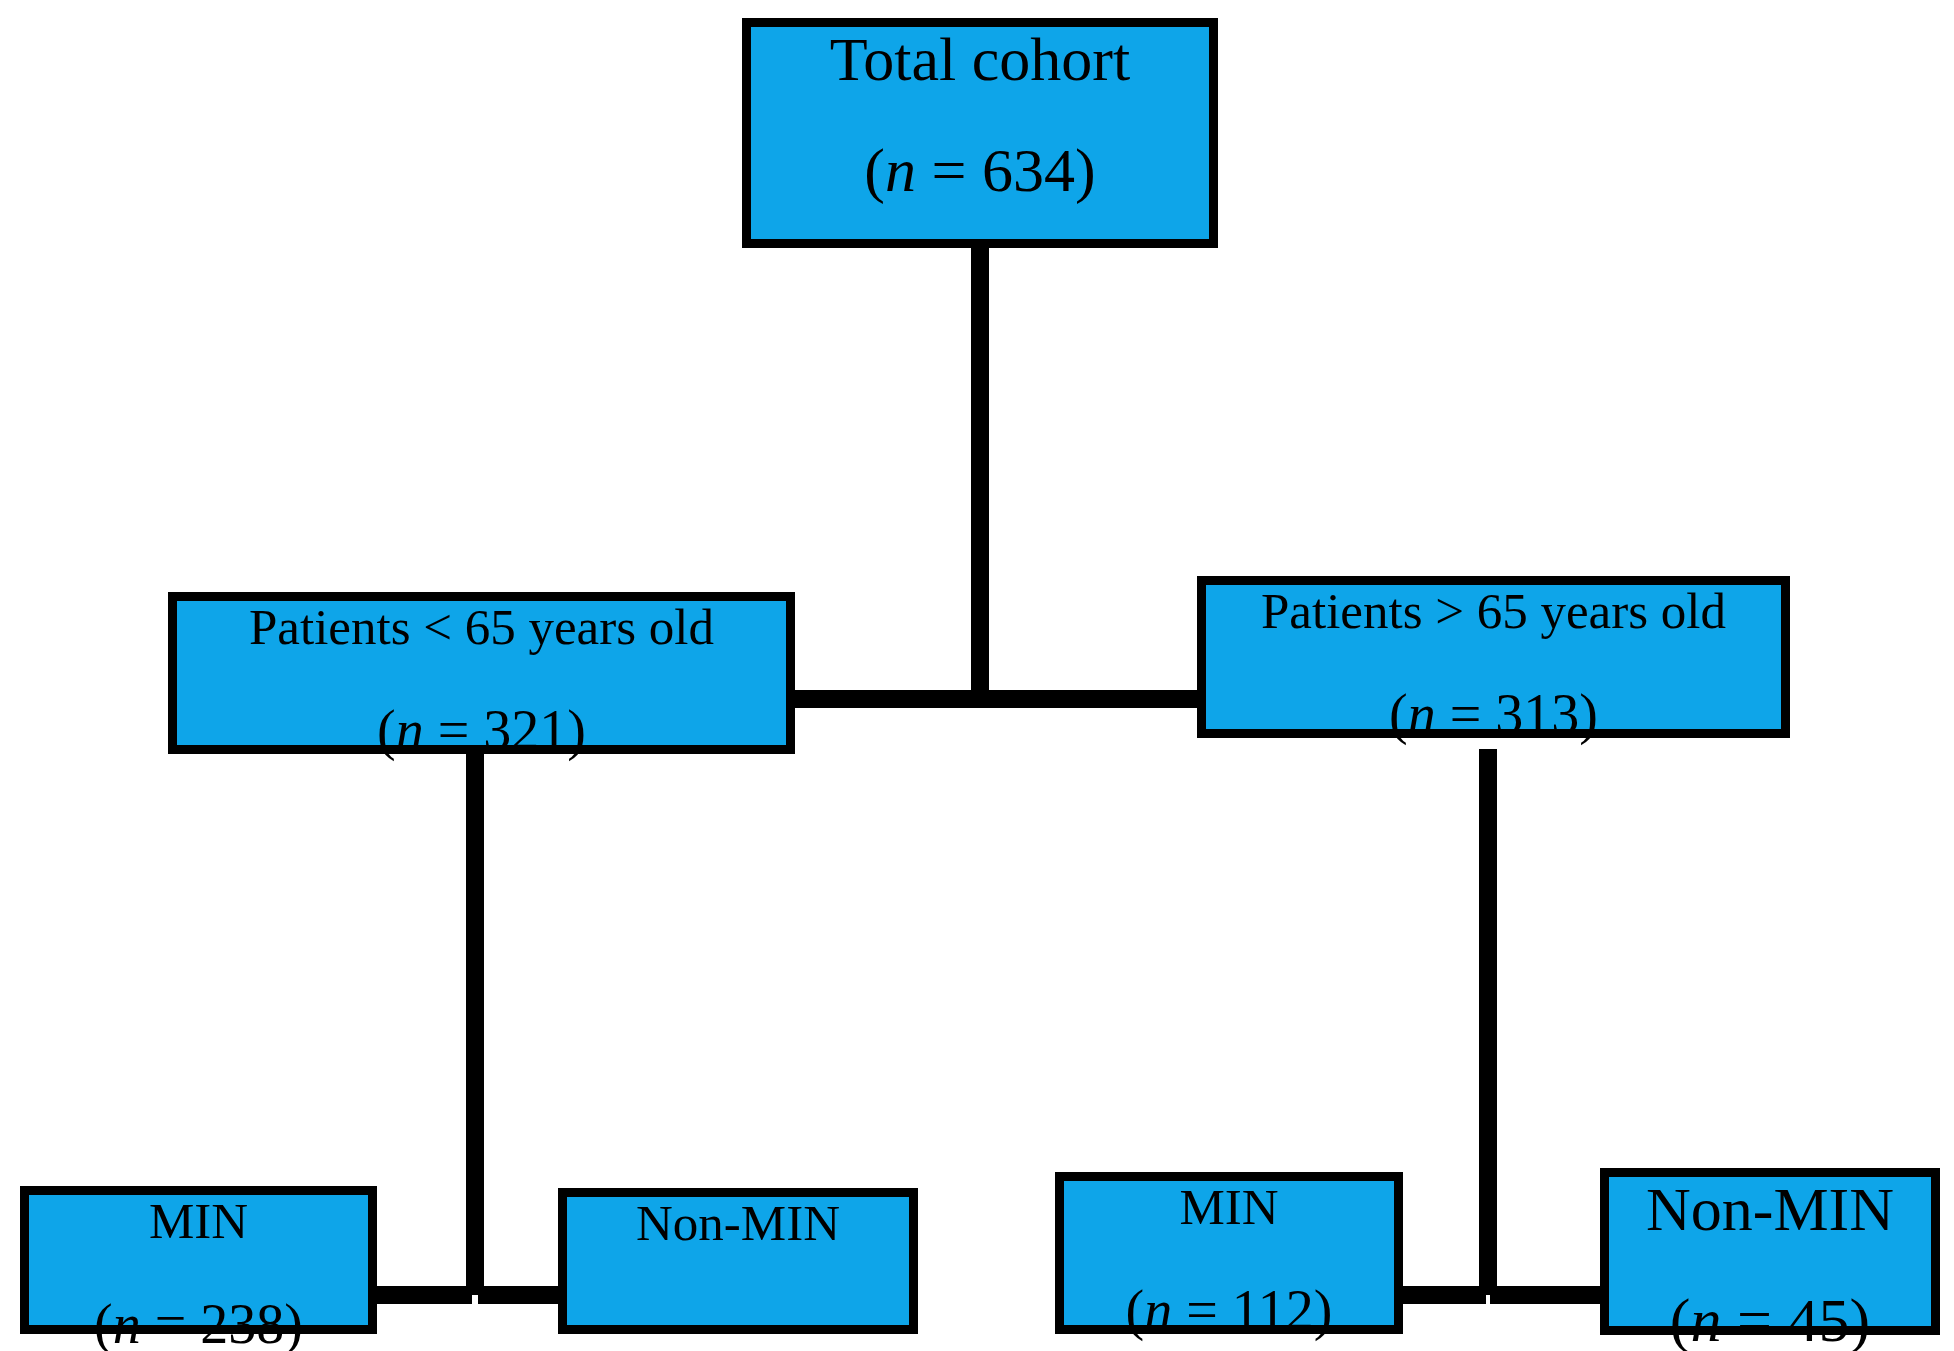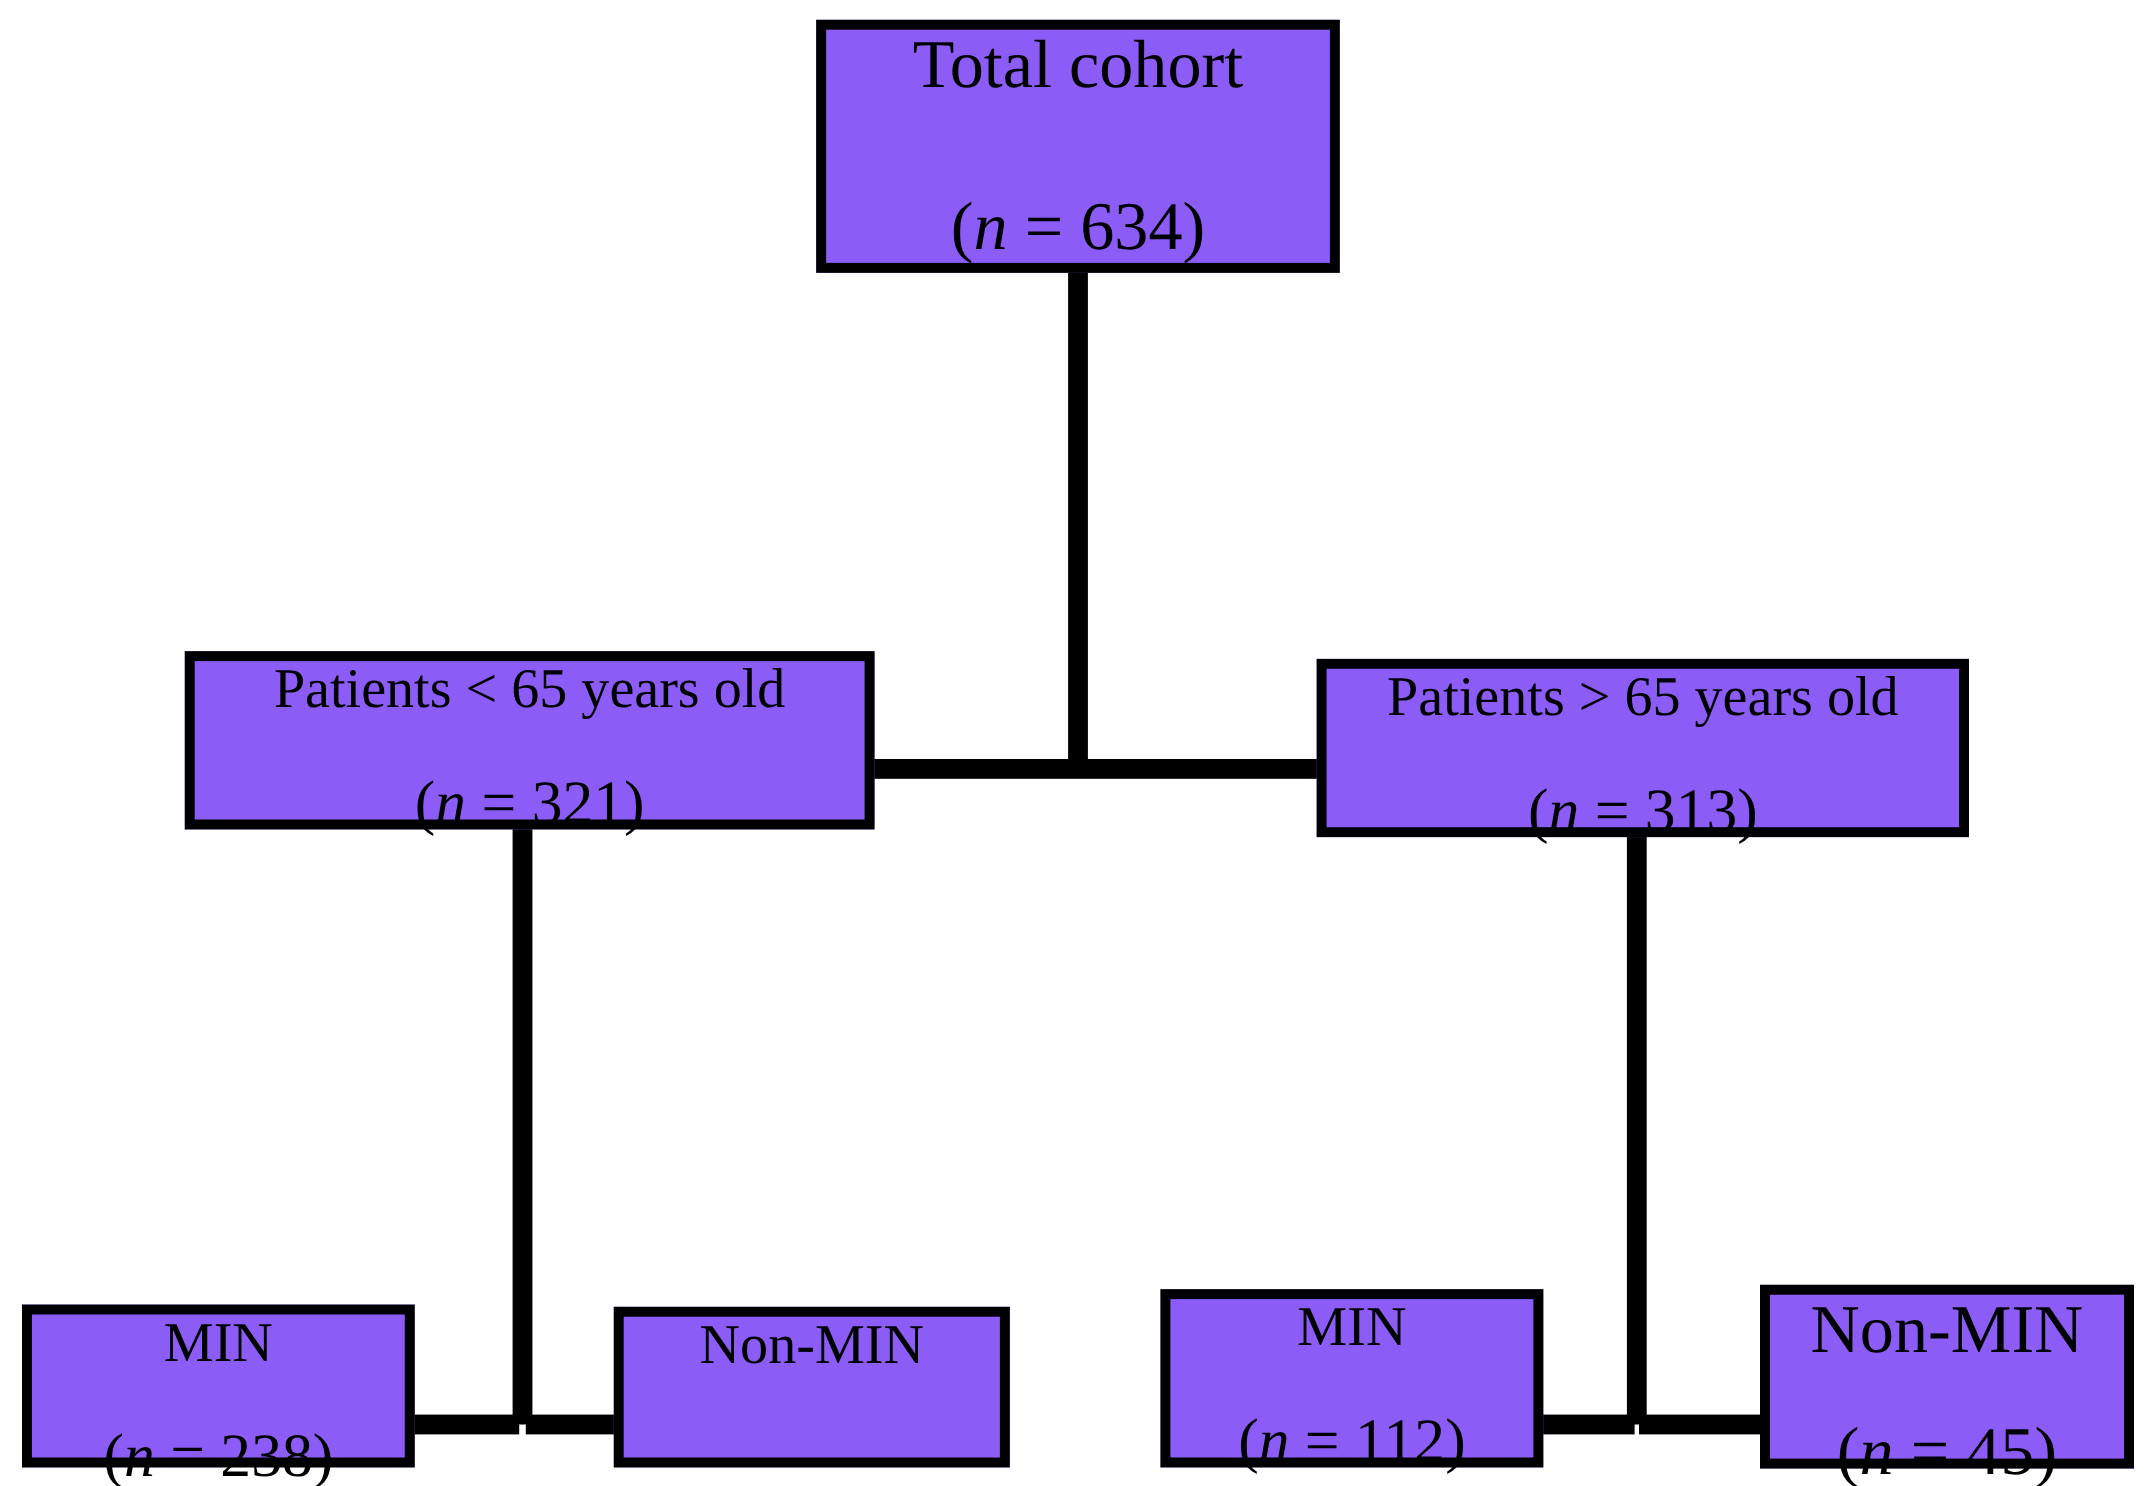--- a/index.html
+++ b/index.html
@@ -15,25 +15,25 @@
     position: relative;
     width: 1954px;
     height: 1351px;
     background: #ffffff;
     overflow: hidden;
   }
   .node {
     position: absolute;
     box-sizing: border-box;
     border: 9px solid #000000;
-    background: #8b5cf6;
+    background: #0ea5e9;
     display: flex;
     flex-direction: column;
     align-items: center;
-    justify-content: space-between;
+    justify-content: flex-start;
     z-index: 3;
   }
   .node .line1 {
     font-size: 51px;
     line-height: 1.05;
     white-space: nowrap;
   }
   .node .line2 {
     font-size: 56px;
     line-height: 1.05;
@@ -46,21 +46,21 @@
 
   .connector {
     position: absolute;
     background: #000000;
     z-index: 1;
   }
 
   
   #node-total      { left: 742px;  top: 18px;   width: 476px; height: 230px; }
   #node-under65    { left: 168px;  top: 592px;  width: 627px; height: 162px; }
-  #node-over65     { left: 1197px; top: 599px;  width: 593px; height: 162px; }
+  #node-over65     { left: 1197px; top: 576px;  width: 593px; height: 162px; }
   #node-min-young  { left: 20px;   top: 1186px; width: 357px; height: 148px; }
   #node-nonmin-young { left: 558px; top: 1188px; width: 360px; height: 146px; }
   #node-min-old    { left: 1055px; top: 1172px; width: 348px; height: 162px; }
   #node-nonmin-old { left: 1600px; top: 1168px; width: 340px; height: 167px; }
 
   
   #conn-total-stem   { left: 971px;  top: 243px;  width: 18px;  height: 462px; }
   #conn-mid-bar      { left: 790px;  top: 690px;  width: 412px; height: 18px; }
   #conn-young-stem   { left: 466px;  top: 749px;  width: 18px;  height: 546px; }
   #conn-young-bar-l  { left: 372px;  top: 1286px; width: 100px; height: 18px; }

